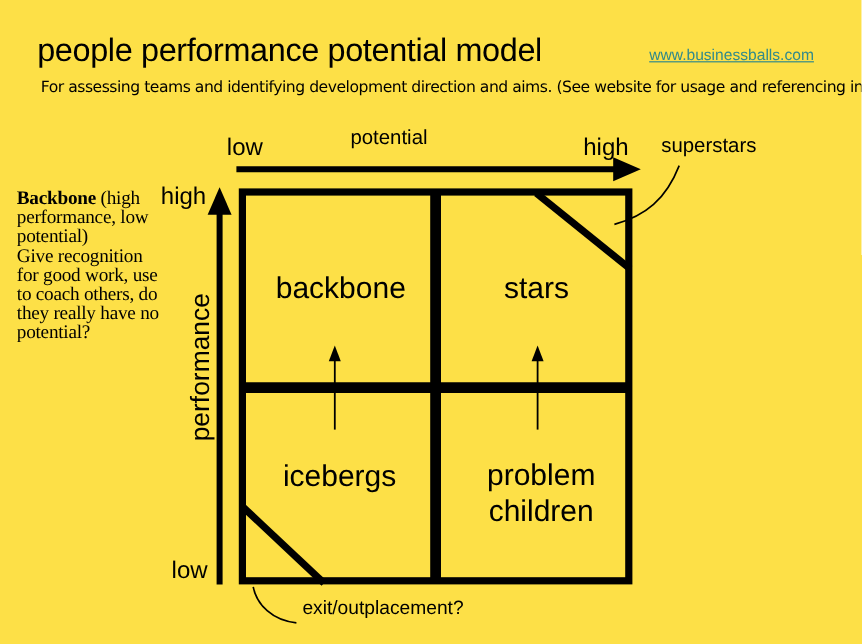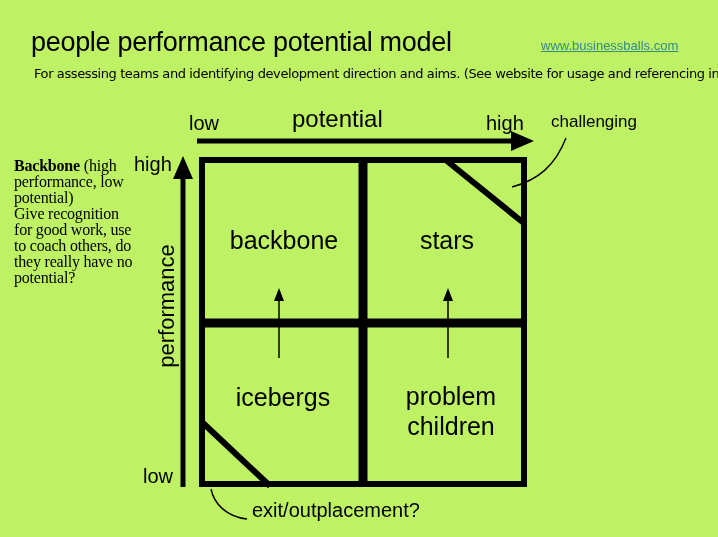--- a/index.html
+++ b/index.html
@@ -1,20 +1,20 @@
 <!DOCTYPE html>
 <html><head>
 <meta charset="utf-8">
 <style>
   html, body { margin: 0; padding: 0; background: #ffffff; }
   .canvas {
     position: relative;
     width: 718px;
     height: 537px;
-    background: #bef264;
+    background: #fde047;
     color: #000000;
     font-family: "Liberation Sans", sans-serif;
     overflow: hidden;
   }
   .abs { position: absolute; }
 
   .title {
     left: 31px; top: 27px;
     font-size: 27px;
     letter-spacing: -0.3px;
@@ -31,21 +31,21 @@
   .subtitle {
     left: 34px; top: 66px;
     font-size: 13px;
     font-family: "DejaVu Sans", sans-serif;
     white-space: nowrap;
     letter-spacing: -0.4px;
   }
 
   .axis-word { white-space: nowrap; }
   .top-low   { left: 189px; top: 112px; font-size: 20px; }
-  .top-label { left: 292px; top: 105px; font-size: 24px; }
+  .top-label { left: 292px; top: 105px; font-size: 17px; }
   .top-high  { left: 486px; top: 112px; font-size: 20px; }
   .superstars-label { left: 551px; top: 112px; font-size: 17px; }
   .left-high { left: 134px; top: 153px; font-size: 20px; }
   .left-low  { left: 143px; top: 465px; font-size: 20px; }
   .left-label {
     left: 167px; top: 306px;
     font-size: 22px;
     transform: translate(-50%, -50%) rotate(-90deg);
     white-space: nowrap;
   }
@@ -54,21 +54,21 @@
     font-size: 25px;
     transform: translate(-50%, -50%);
     text-align: center;
     line-height: 1.2;
   }
   .q-backbone { left: 284px; top: 240px; }
   .q-stars    { left: 447px; top: 240px; }
   .q-icebergs { left: 283px; top: 397px; }
   .q-problem  { left: 451px; top: 411px; width: 132px; }
 
-  .exit-label { left: 252px; top: 499px; font-size: 20px; white-space: nowrap; }
+  .exit-label { left: 252px; top: 499px; font-size: 16px; white-space: nowrap; }
 
   .note {
     font-size: 16px;
     line-height: 16px;
     font-family: Liberation Serif, serif;
     white-space: pre-line;
     letter-spacing: -0.2px;
   }
   .note b { font-weight: bold; }
   .n-backbone { left: 14px;  top: 158px; width: 124px; }
@@ -117,21 +117,21 @@
       <polygon points="448,288 443,301 453,301" fill="#000"></polygon>
     </g>
 
     <path d="M 566 138 C 555 166 538 180 512 187" fill="none" stroke="#000" stroke-width="1.4"></path>
     <path d="M 211 489 C 214 504 227 517 247 519" fill="none" stroke="#000" stroke-width="1.4"></path>
   </svg>
 
   <div class="abs axis-word top-low">low</div>
   <div class="abs axis-word top-label">potential</div>
   <div class="abs axis-word top-high">high</div>
-  <div class="abs axis-word superstars-label">challenging</div>
+  <div class="abs axis-word superstars-label">superstars</div>
 
   <div class="abs axis-word left-high">high</div>
   <div class="abs axis-word left-label">performance</div>
   <div class="abs axis-word left-low">low</div>
 
   <div class="abs quad-label q-backbone">backbone</div>
   <div class="abs quad-label q-stars">stars</div>
   <div class="abs quad-label q-icebergs">icebergs</div>
   <div class="abs quad-label q-problem">problem children</div>
 

